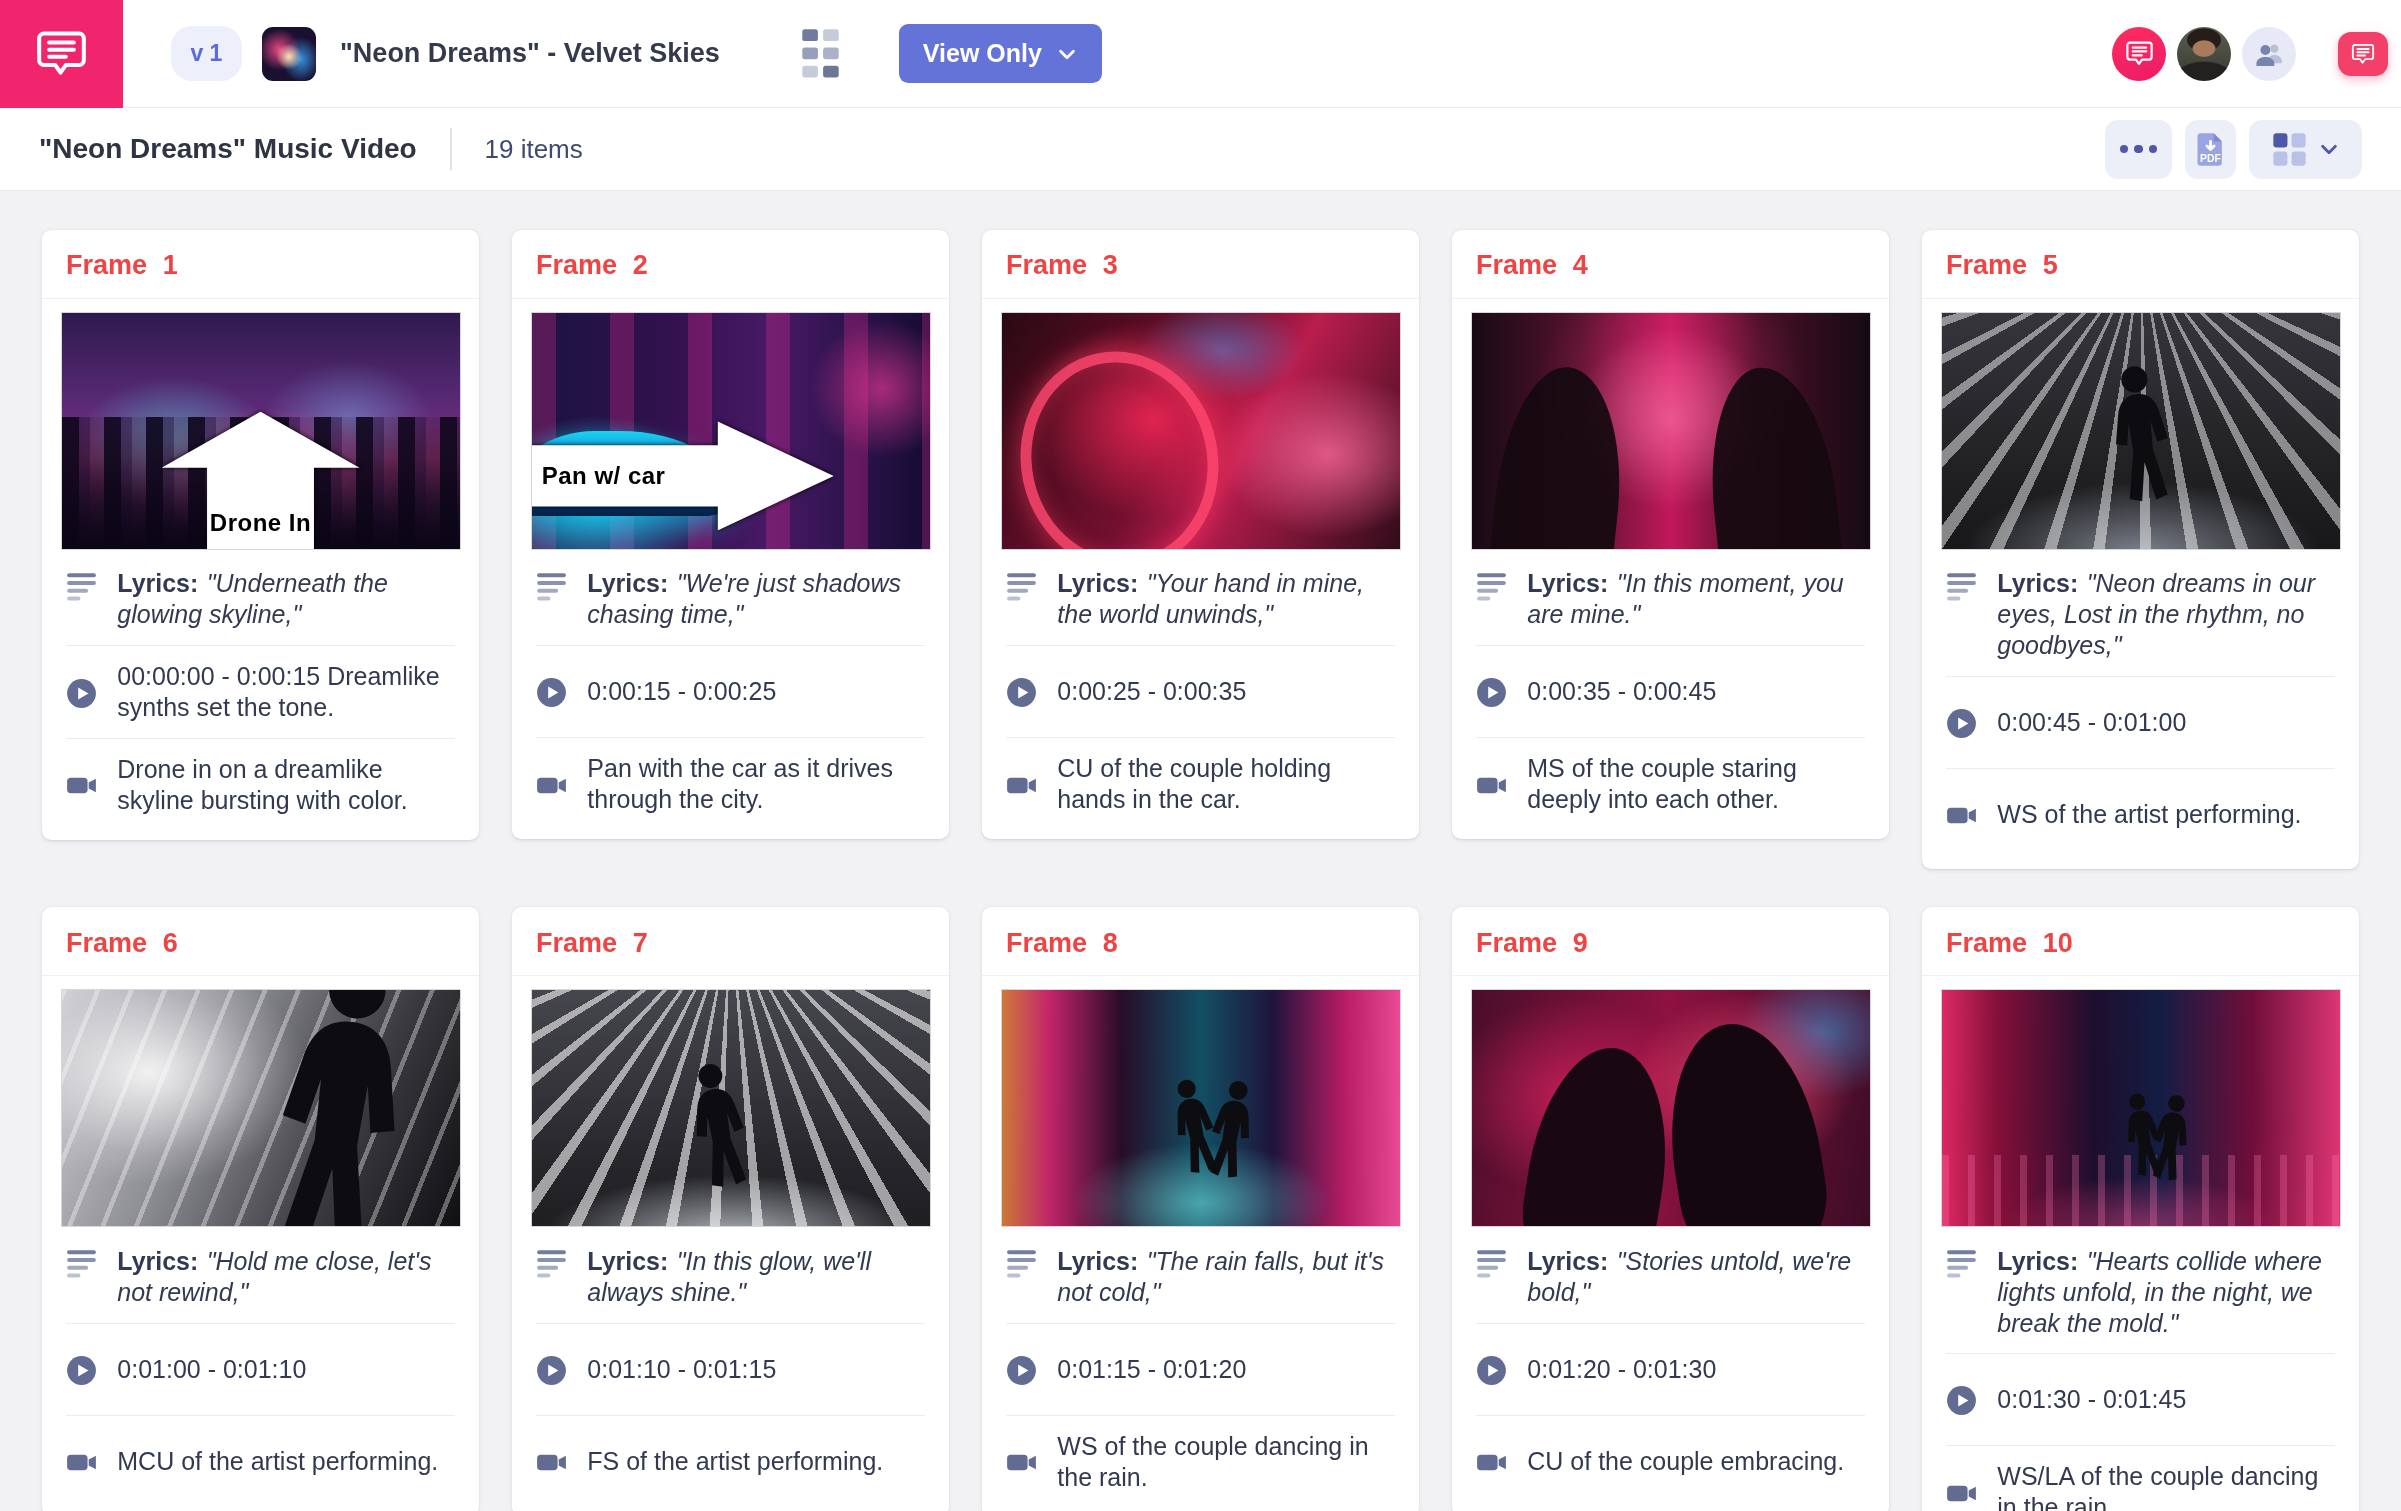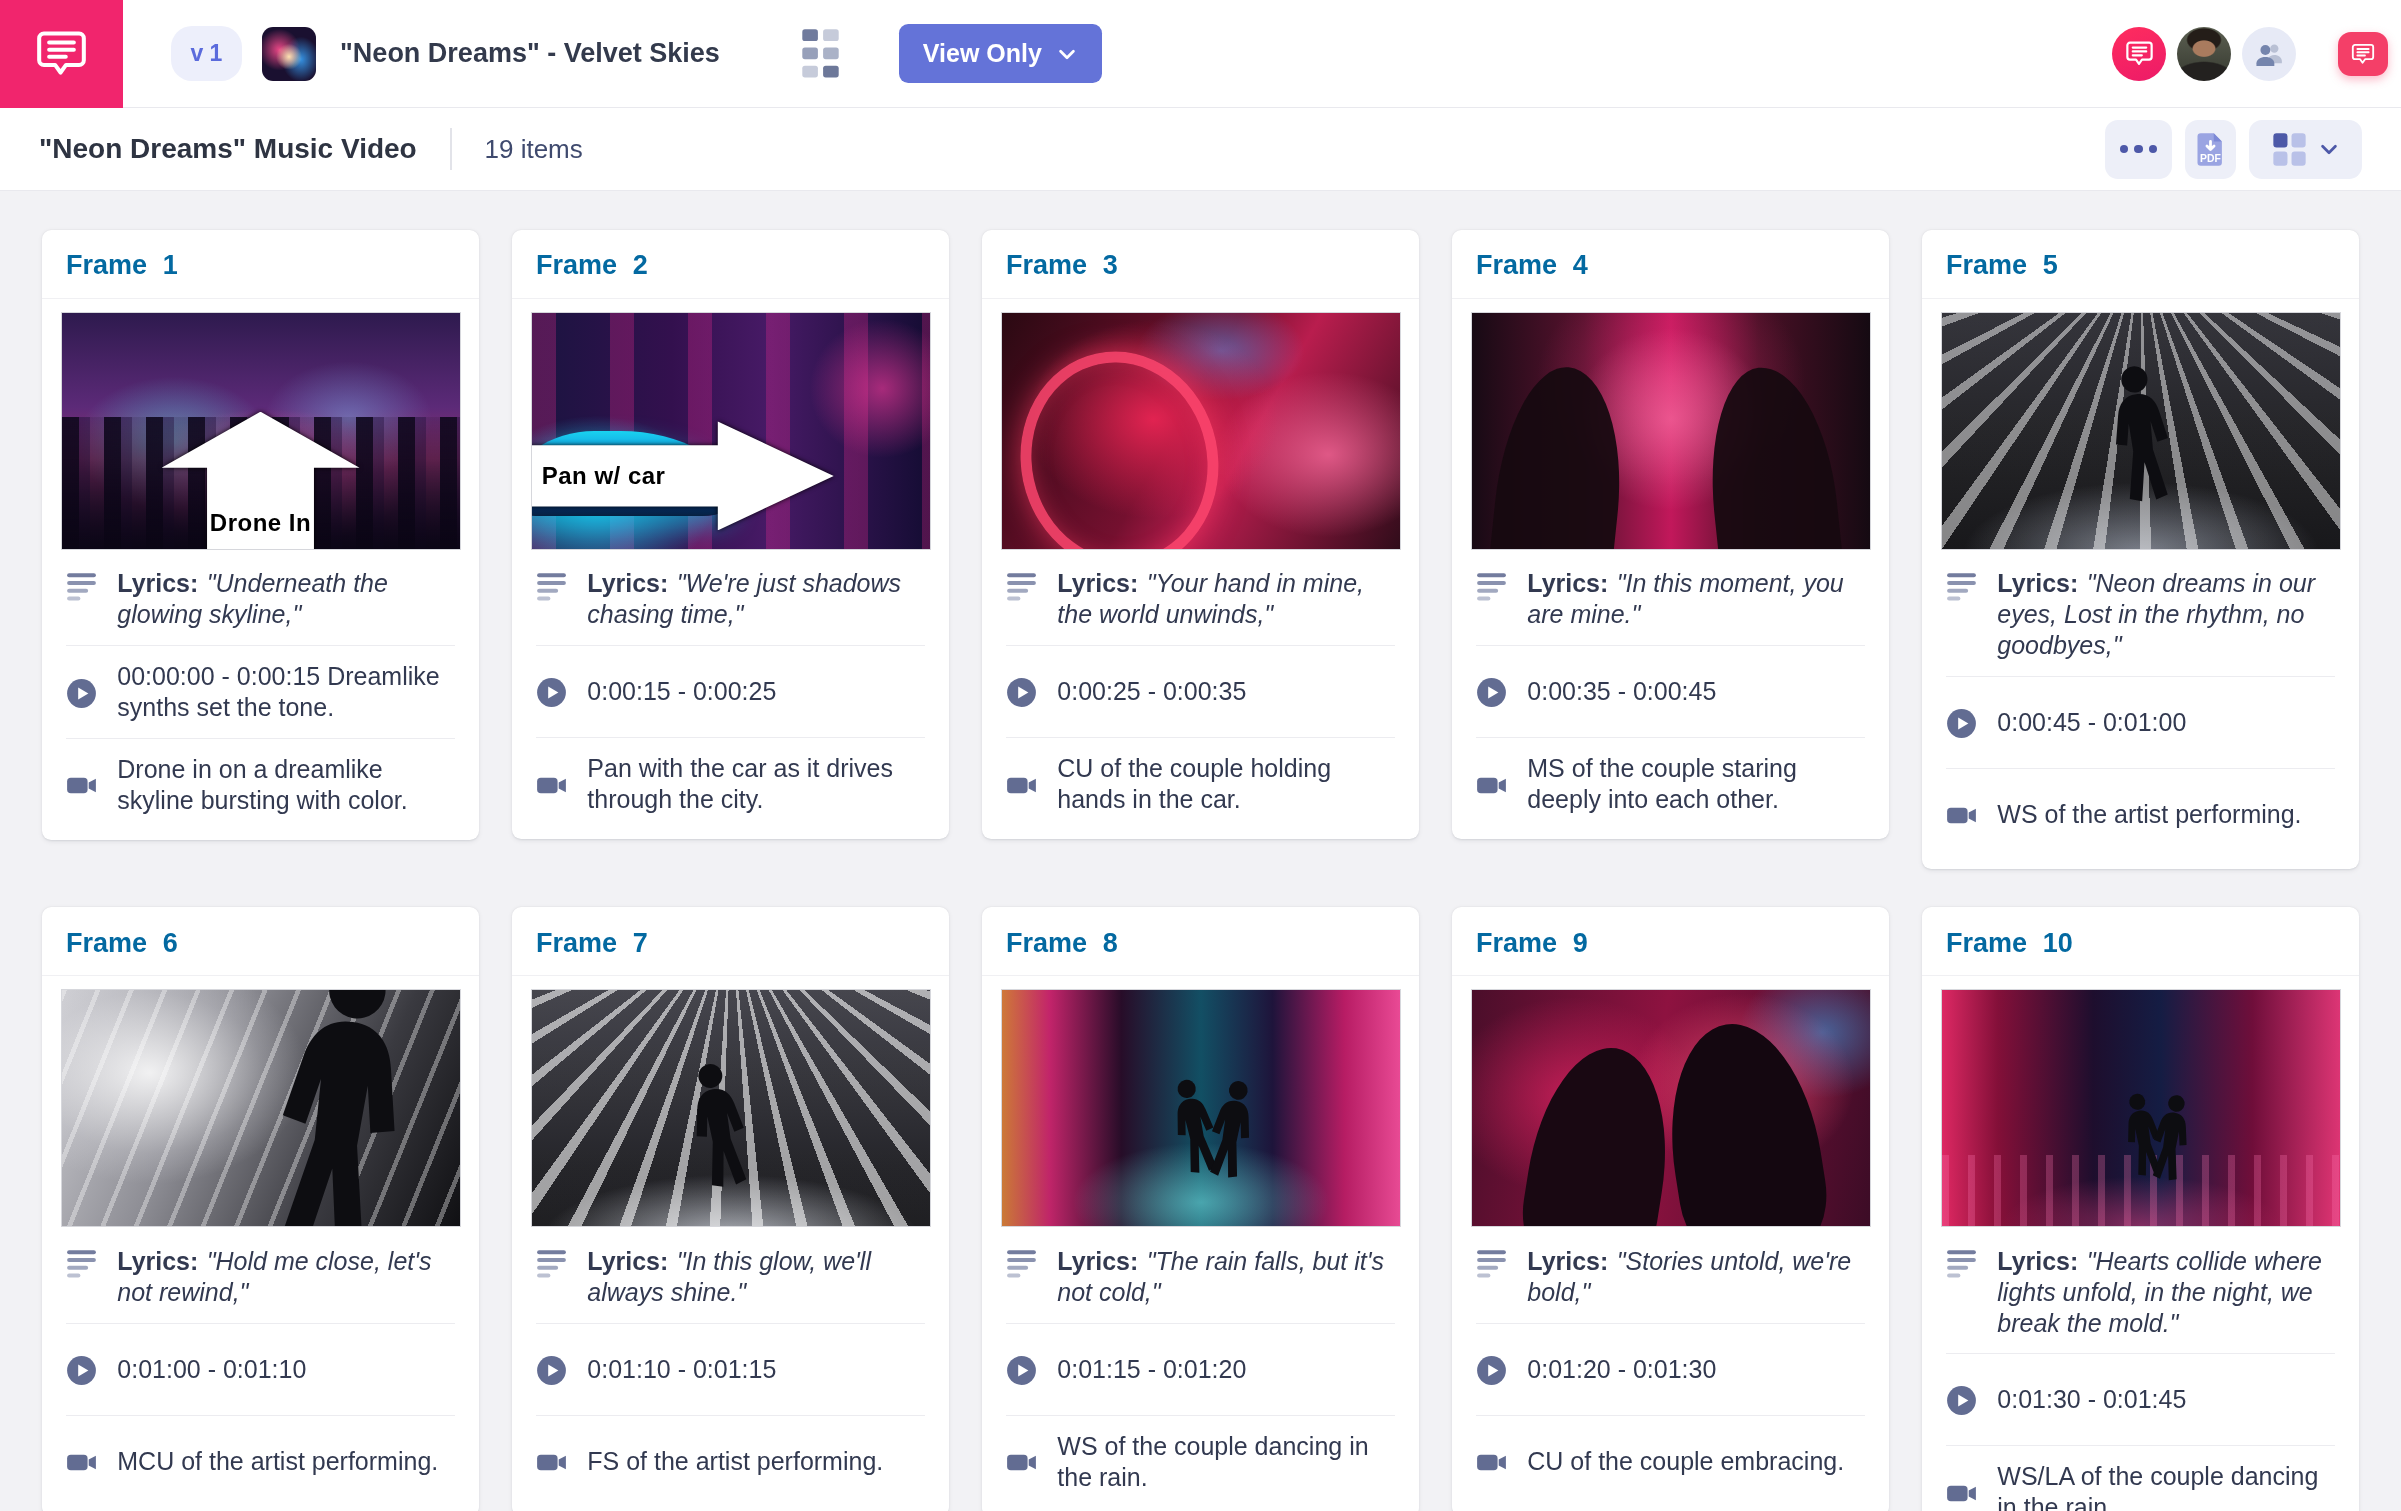--- a/index.html
+++ b/index.html
@@ -58,21 +58,21 @@
   .btn-layout { width:113px; gap:11px; }
   .btn-layout svg.sq { width:35px; height:35px; }
   .chev { width:22px; height:22px; }
 
   
   .board { display:grid; grid-template-columns:repeat(5,1fr); gap:38px 33px;
     padding:39px 42px; align-items:start; }
   .card { background:#fff; border-radius:9.2px;
     box-shadow:0 0.9px 1.8px rgba(20,24,40,.08), 0 1.8px 5.5px rgba(20,24,40,.07); }
   .card-head { display:flex; padding:20.3px 24px 16.6px; border-bottom:1.8px solid #f0f0f3;
-    font-size:27px; font-weight:700; color:#0369a1; }
+    font-size:27px; font-weight:700; color:#ef4444; }
   .fnum { margin-left:15.7px; }
   .shot-img { position:relative; height:238px; margin:13px 18.5px 1.8px;
     border:1.8px solid #d6d7dc; overflow:hidden; }
   .meta { padding:1.8px 24px 9.2px; }
   .sec { display:flex; gap:20.3px; padding:14.8px 0; align-items:flex-start; min-height:92px; }
   .sec + .sec { border-top:1.8px solid #ececf0;align-items:center; }
   .sec p { font-size:25px; line-height:31px; color:#323950; }
   .sec .ic { width:31px; height:31px; flex:0 0 31px; margin-top:1.8px; }
   .lab { font-weight:700; margin-right:8.3px; }
   .quote { font-style:italic; }

